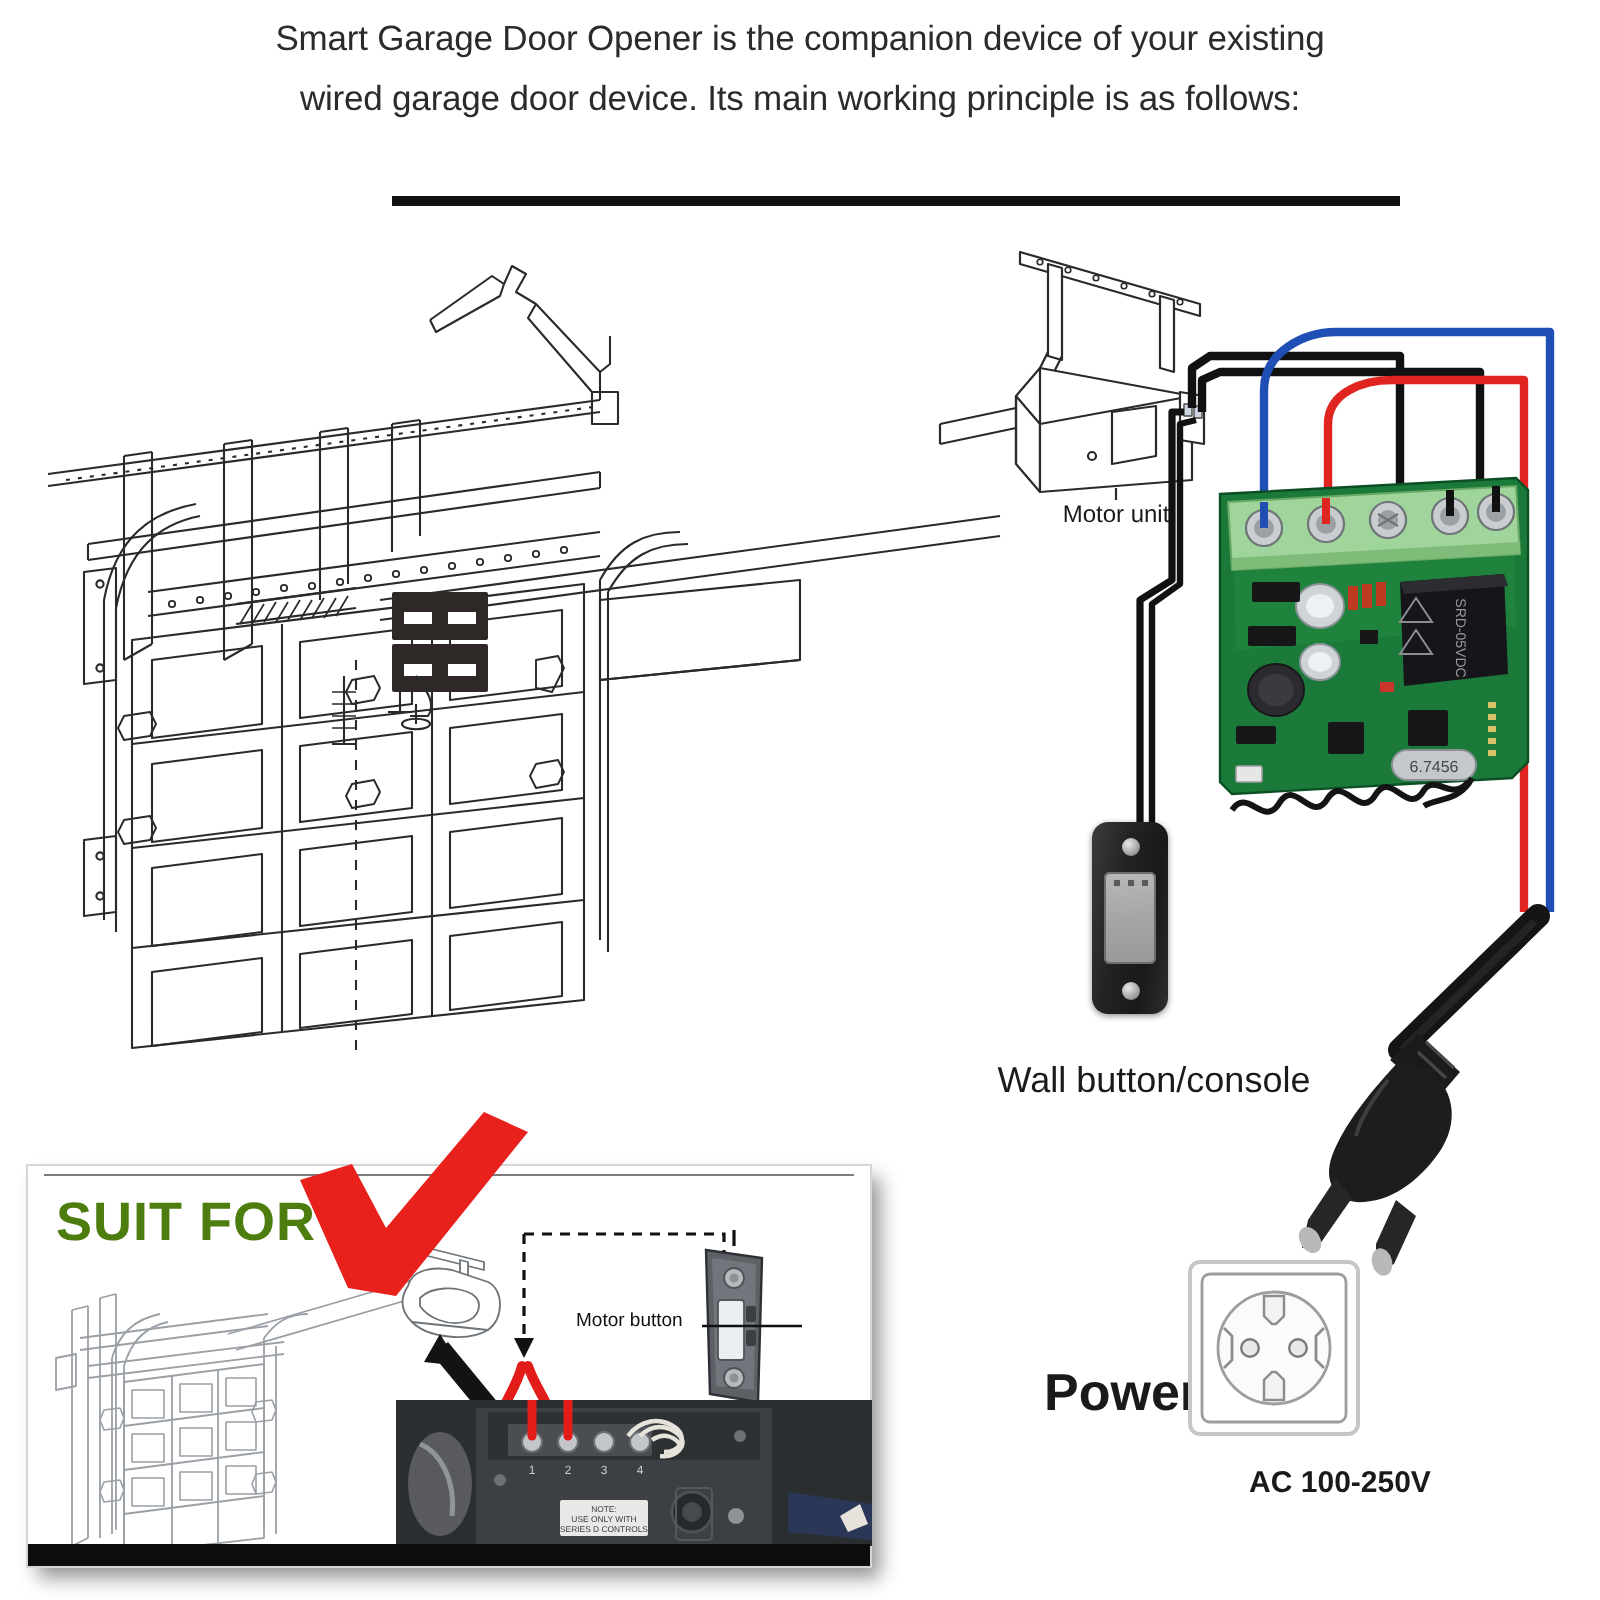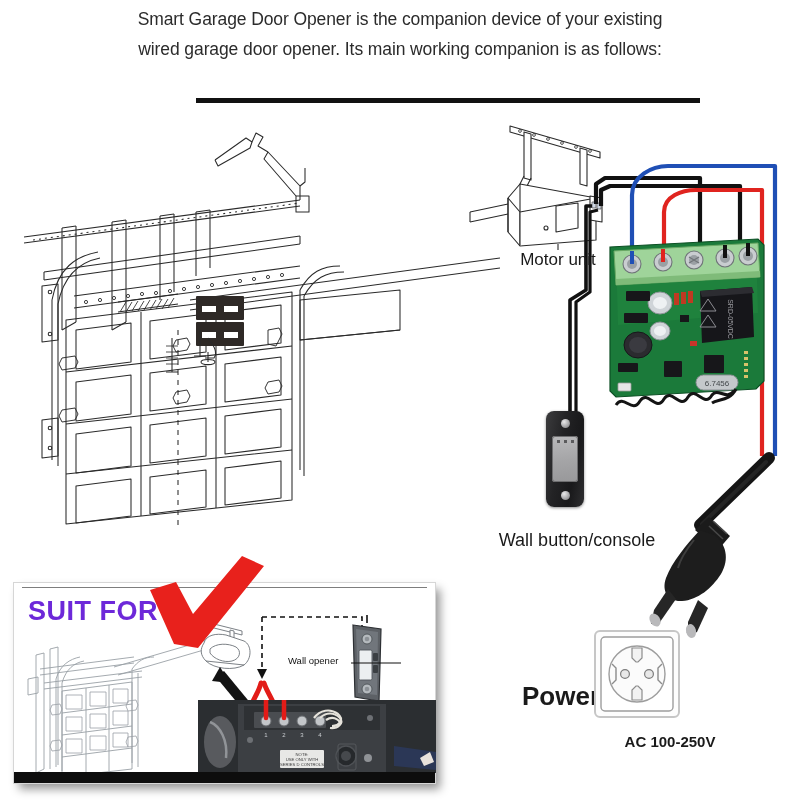--- a/index.html
+++ b/index.html
@@ -42,21 +42,21 @@
     height: 5px;
     background: #111111;
   }
 
   
   .label {
     position: absolute;
     color: #1a1a1a;
     white-space: nowrap;
   }
-  .label-motor  { left: 558px; top: 250px; font-size: 17px; transform: translateX(-50%); }
+  .label-motor  { left: 558px; top: 250px; font-size: 12px; transform: translateX(-50%); }
   .label-wall   { left: 577px; top: 530px; font-size: 18px;   transform: translateX(-50%); }
   .label-power  { left: 522px; top: 681px; font-size: 26px;   font-weight: bold; }
   .label-ac     { left: 670px; top: 733px; font-size: 15px;   font-weight: bold; transform: translateX(-50%); }
 
   
   .drawing {
     position: absolute;
     left: 0;
     top: 0;
   }
@@ -174,21 +174,21 @@
     height: 92px;
   }
 </style>
 </head>
 <body>
 
 <div id="page">
 
   <div class="header-text">
     <span class="header-line l1">Smart Garage Door Opener is the companion device of your existing</span>
-    <span class="header-line l2">wired garage door opener. Its main working companion is as follows:</span>
+    <span class="header-line l2">wired garage door device. Its main working principle is as follows:</span>
   </div>
 
   <div class="divider-bar"></div>
 
   <svg class="drawing" width="800" height="800" viewBox="0 0 800 800">
     <defs>
       <g id="spring-coil"></g>
     </defs>
 
     <g stroke="#2a2a2a" fill="none" stroke-width="1.05" stroke-linejoin="round">
@@ -483,21 +483,21 @@
     <circle cx="33" cy="46" r="4.4" fill="#e8e8e8" stroke="#7c7c7c" stroke-width="1.2"></circle>
     <circle cx="57" cy="46" r="4.4" fill="#e8e8e8" stroke="#7c7c7c" stroke-width="1.2"></circle>
     <path d="M40,20 L50,20 L50,30 L46,34 L44,34 L40,30 Z" fill="#f2f2f2" stroke="#8c8c8c" stroke-width="1.2"></path>
     <path d="M40,72 L50,72 L50,62 L46,58 L44,58 L40,62 Z" fill="#f2f2f2" stroke="#8c8c8c" stroke-width="1.2"></path>
     <path d="M20,36 L24,40 L24,52 L20,56" fill="none" stroke="#8c8c8c" stroke-width="1.4"></path>
     <path d="M70,36 L66,40 L66,52 L70,56" fill="none" stroke="#8c8c8c" stroke-width="1.4"></path>
   </svg>
 
   <div class="inset">
     <div class="inset-top-rule"></div>
-    <div class="suit-for" style="color:#6d28d9">SUIT FOR</div>
+    <div class="suit-for" style="color:#4d7c0f">SUIT FOR</div>
 
     <svg width="421" height="200" viewBox="0 0 421 200" style="position:absolute;left:0;top:0">
 
       <g stroke="#9aa0a6" fill="none" stroke-width="0.9" stroke-linejoin="round">
         <path d="M22,72 L22,190 M30,70 L30,186"></path>
         <path d="M22,72 L30,70 M22,190 L30,186"></path>
         <path d="M36,66 L36,186 M44,64 L44,182"></path>
         <path d="M36,66 L44,64"></path>
         <path d="M26,86 L120,74 M26,92 L120,80"></path>
         <path d="M30,100 L128,88 M30,106 L128,94"></path>
@@ -566,21 +566,21 @@
       <circle cx="19" cy="24" r="5" fill="#b5babe" stroke="#4d5257" stroke-width="0.9"></circle>
       <circle cx="19" cy="24" r="2.3" fill="#8c9196"></circle>
       <rect x="11" y="35" width="13" height="30" rx="1.5" fill="#eceff1" stroke="#51565b" stroke-width="0.9"></rect>
       <rect x="25" y="38" width="5" height="8" rx="1" fill="#3b3f43"></rect>
       <rect x="25" y="50" width="5" height="8" rx="1" fill="#3b3f43"></rect>
       <circle cx="19" cy="74" r="5" fill="#b5babe" stroke="#4d5257" stroke-width="0.9"></circle>
       <circle cx="19" cy="74" r="2.3" fill="#8c9196"></circle>
     </svg>
   </div>
 
-  <div class="inset-wall-label">Wall opener</div>
+  <div class="inset-wall-label">Motor button</div>
   <svg width="50" height="4" viewBox="0 0 50 4" style="position:absolute;left:351px;top:661px">
     <path d="M0,2 L50,2" stroke="#111111" stroke-width="1.2"></path>
   </svg>
 
   <svg class="inset-photo" viewBox="0 0 238 73">
     <defs>
       <linearGradient id="metalG" x1="0" y1="0" x2="0" y2="1">
         <parameter name="stop" offset="0%" stop-color="#8d9094"></parameter>
         <parameter name="stop" offset="45%" stop-color="#64676b"></parameter>
         <parameter name="stop" offset="100%" stop-color="#3d4044"></parameter>

